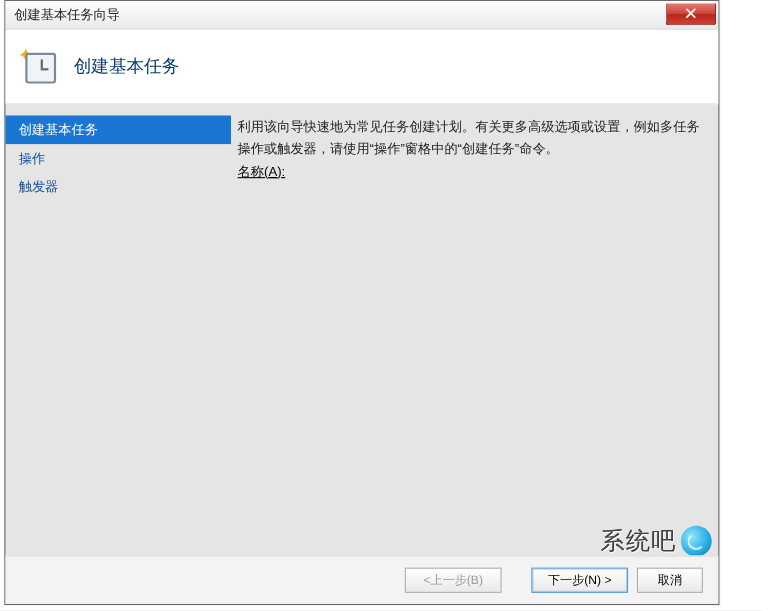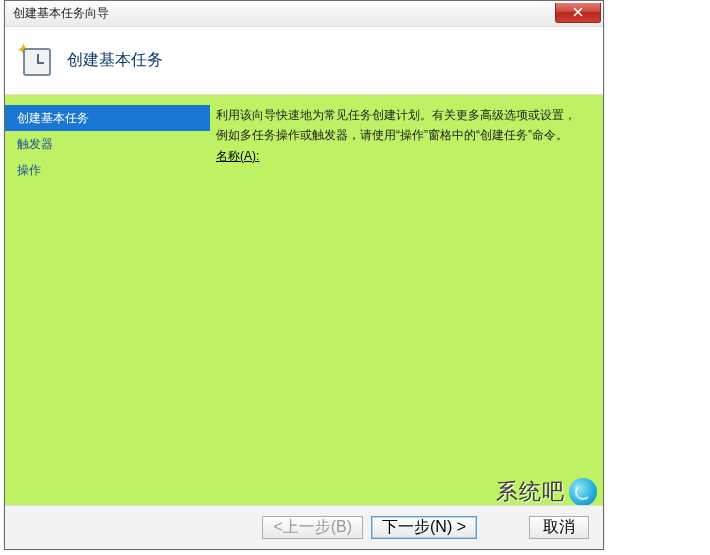--- a/index.html
+++ b/index.html
@@ -11,23 +11,23 @@
     font-size: 12px;
     color: #000;
     width: 710px;
     height: 555px;
     position: relative;
     overflow: hidden;
   }
   .window {
     position: absolute;
     left: 4px; top: 0;
-    width: 600px; height: 550px;
+    width: 650px; height: 550px;
     border: 1px solid #6a6a6a;
-    background: #bef264;
+    background: #e5e5e5;
     box-shadow: 0 0 0 1px rgba(0,0,0,0.05);
   }
   .titlebar {
     height: 26px;
     background: linear-gradient(#fdfdfd, #eaeaea);
     border-bottom: 1px solid #dcdcdc;
     display: flex;
     align-items: center;
     justify-content: space-between;
     padding-left: 8px;
@@ -161,29 +161,30 @@
     padding-right: 14px;
     gap: 8px;
   }
   .btn {
     min-width: 88px;
     height: 23px;
     border: 1px solid #adadad;
     background: linear-gradient(#fefefe, #e9e9e9);
     border-radius: 0;
     font-family: inherit;
-    font-size: 16px;
+    font-size: 11px;
     cursor: default;
     padding: 0 10px;
   }
-  .btn.sm { min-width: 60px; margin-left: 44px; }
+  .btn.sm { min-width: 60px; }
   .btn:disabled { color: #9a9a9a; }
   .btn.default {
     border-color: #5b9bd5;
     box-shadow: 0 0 0 1px rgba(91,155,213,0.4) inset;
+    margin-left: 19px;
   }
   .watermark {
     position: absolute;
     right: 6px; bottom: 42px;
     display: flex; align-items: center;
     gap: 4px;
     opacity: 0.95;
     pointer-events: none;
   }
   .wm-swirl {
@@ -229,22 +230,22 @@
     <div class="header-icon">
       <span class="spark">✦</span>
       <div class="clock"></div>
     </div>
     <div class="header-title">创建基本任务</div>
   </div>
 
   <div class="body">
     <div class="sidebar">
       <div class="side-item sel">创建基本任务</div>
+      <div class="side-item">操作</div>
       <div class="side-item">触发器</div>
-      <div class="side-item">操作</div>
     </div>
 
     <div class="main">
       <div class="intro">利用该向导快速地为常见任务创建计划。有关更多高级选项或设置，例如多任务操作或触发器，请使用“操作”窗格中的“创建任务”命令。</div>
 
       <div class="form-row">
         <div class="form-label">
           <span>名称(</span><u>A</u><span>):</span>
         </div>
       </div>

